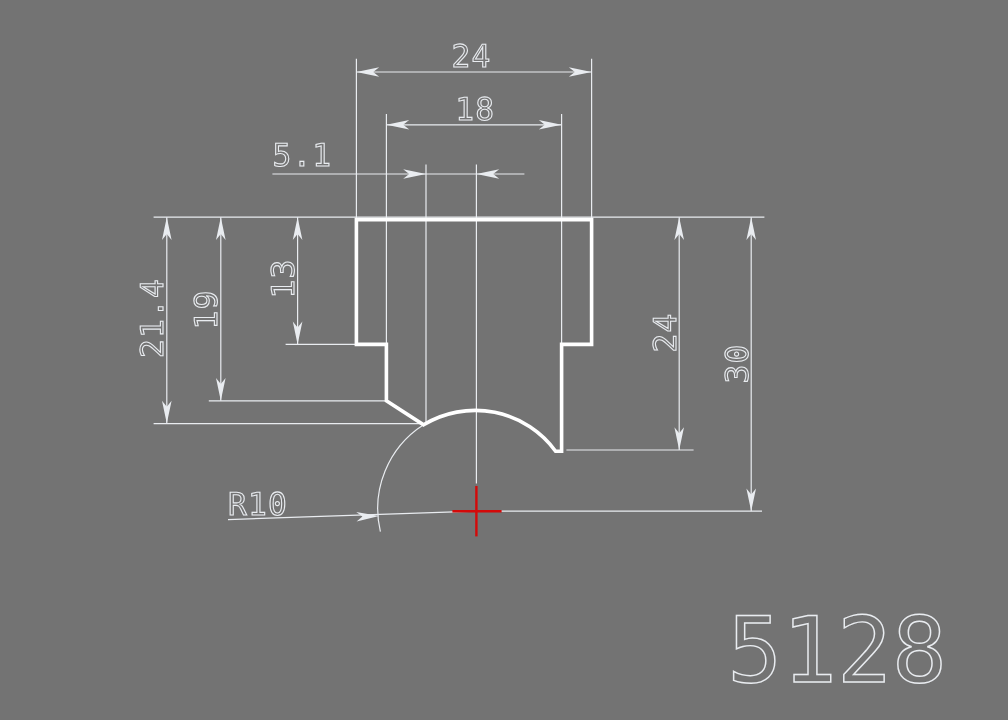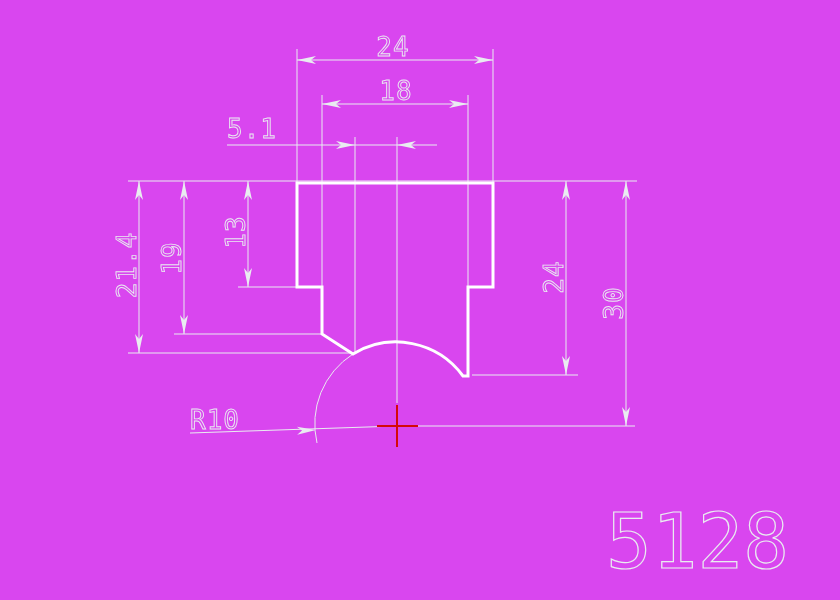--- a/index.html
+++ b/index.html
@@ -1,20 +1,20 @@
 <!DOCTYPE html>
 <html><head>
 <meta charset="utf-8">
 <style>
   html, body { margin: 0; padding: 0; }
   .viewport {
     position: relative;
     width: 840px;
     height: 600px;
-    background: #d946ef;
+    background: #737373;
     overflow: hidden;
   }
   svg { display: block; }
   .thin path { fill: none; stroke-width: 1; }
   .arrows path { stroke: none; }
   .part path { fill: none; stroke-width: 3; stroke-linejoin: miter; }
   .centermark path { fill: none; stroke-width: 2; }
   .dimtext text {
     font-family: "DejaVu Sans Mono", "Liberation Mono", monospace;
     font-size: 26px;

